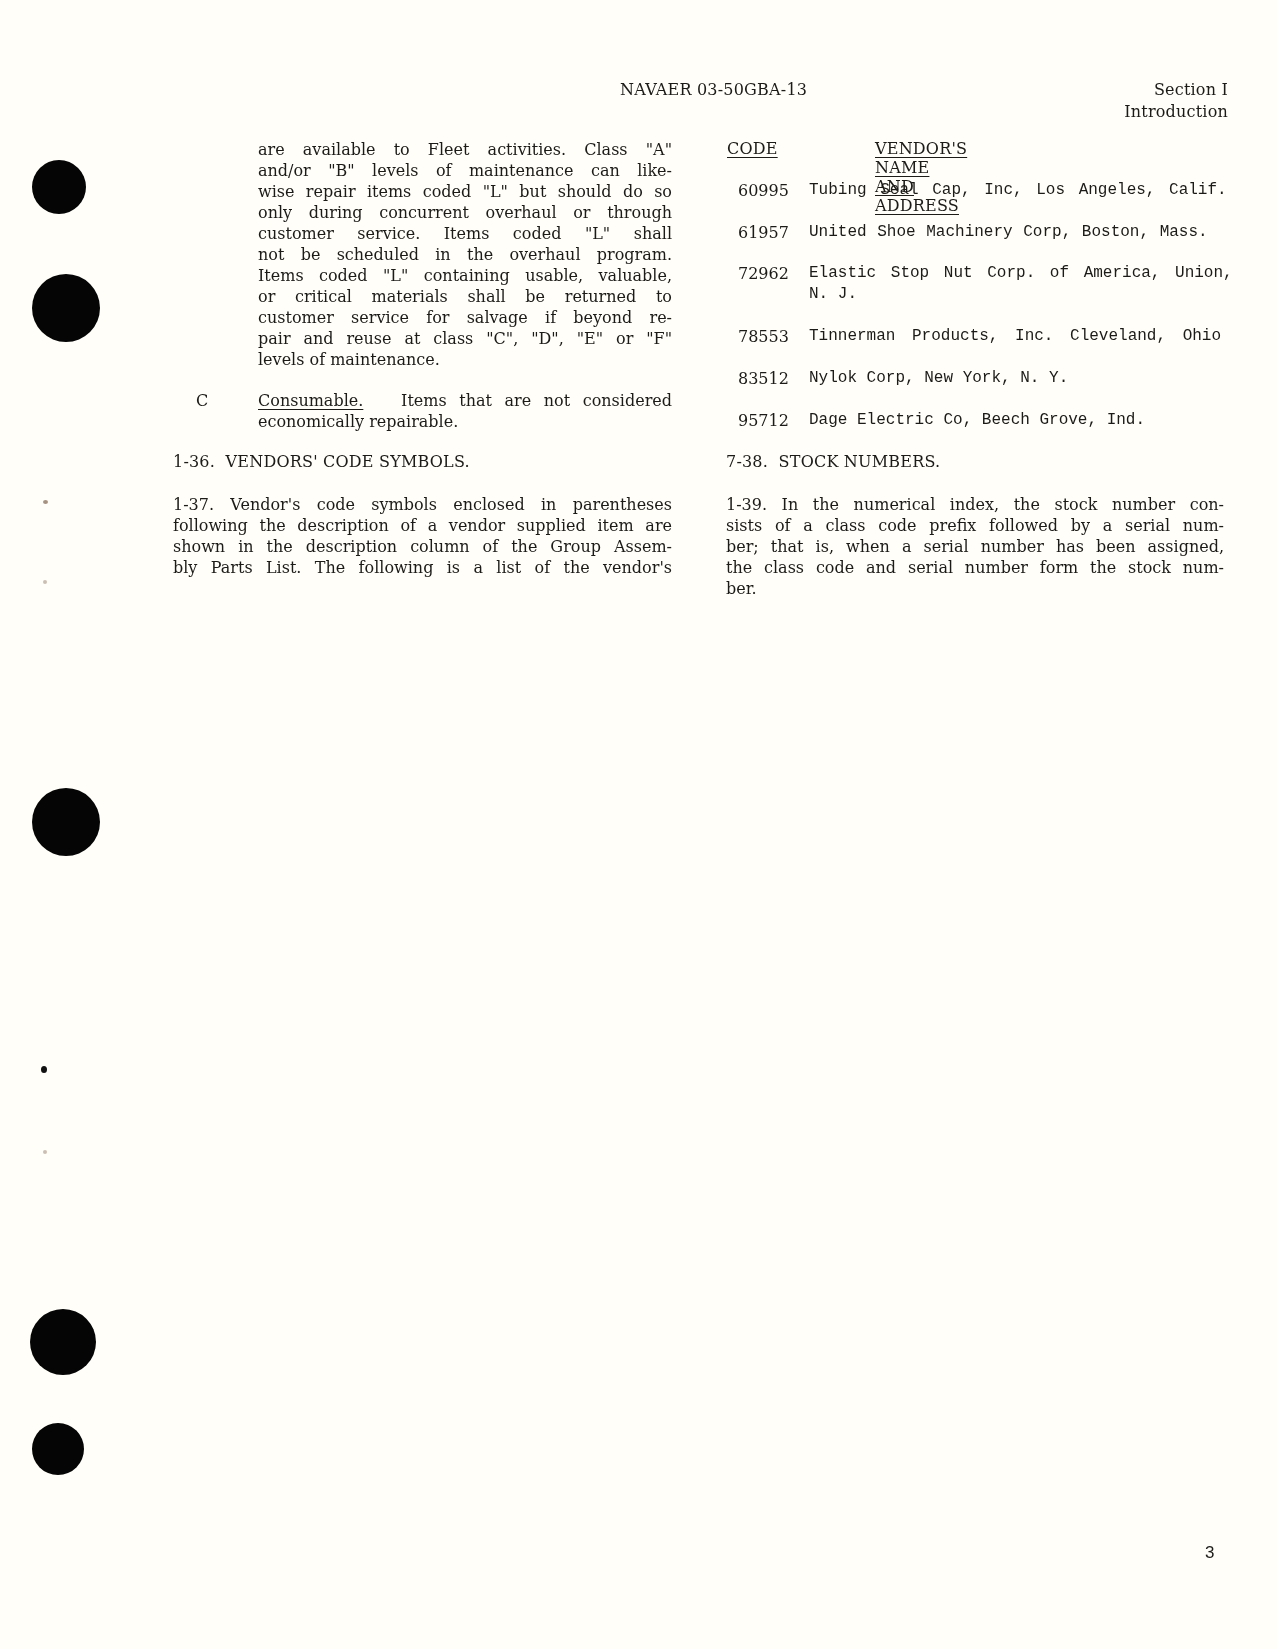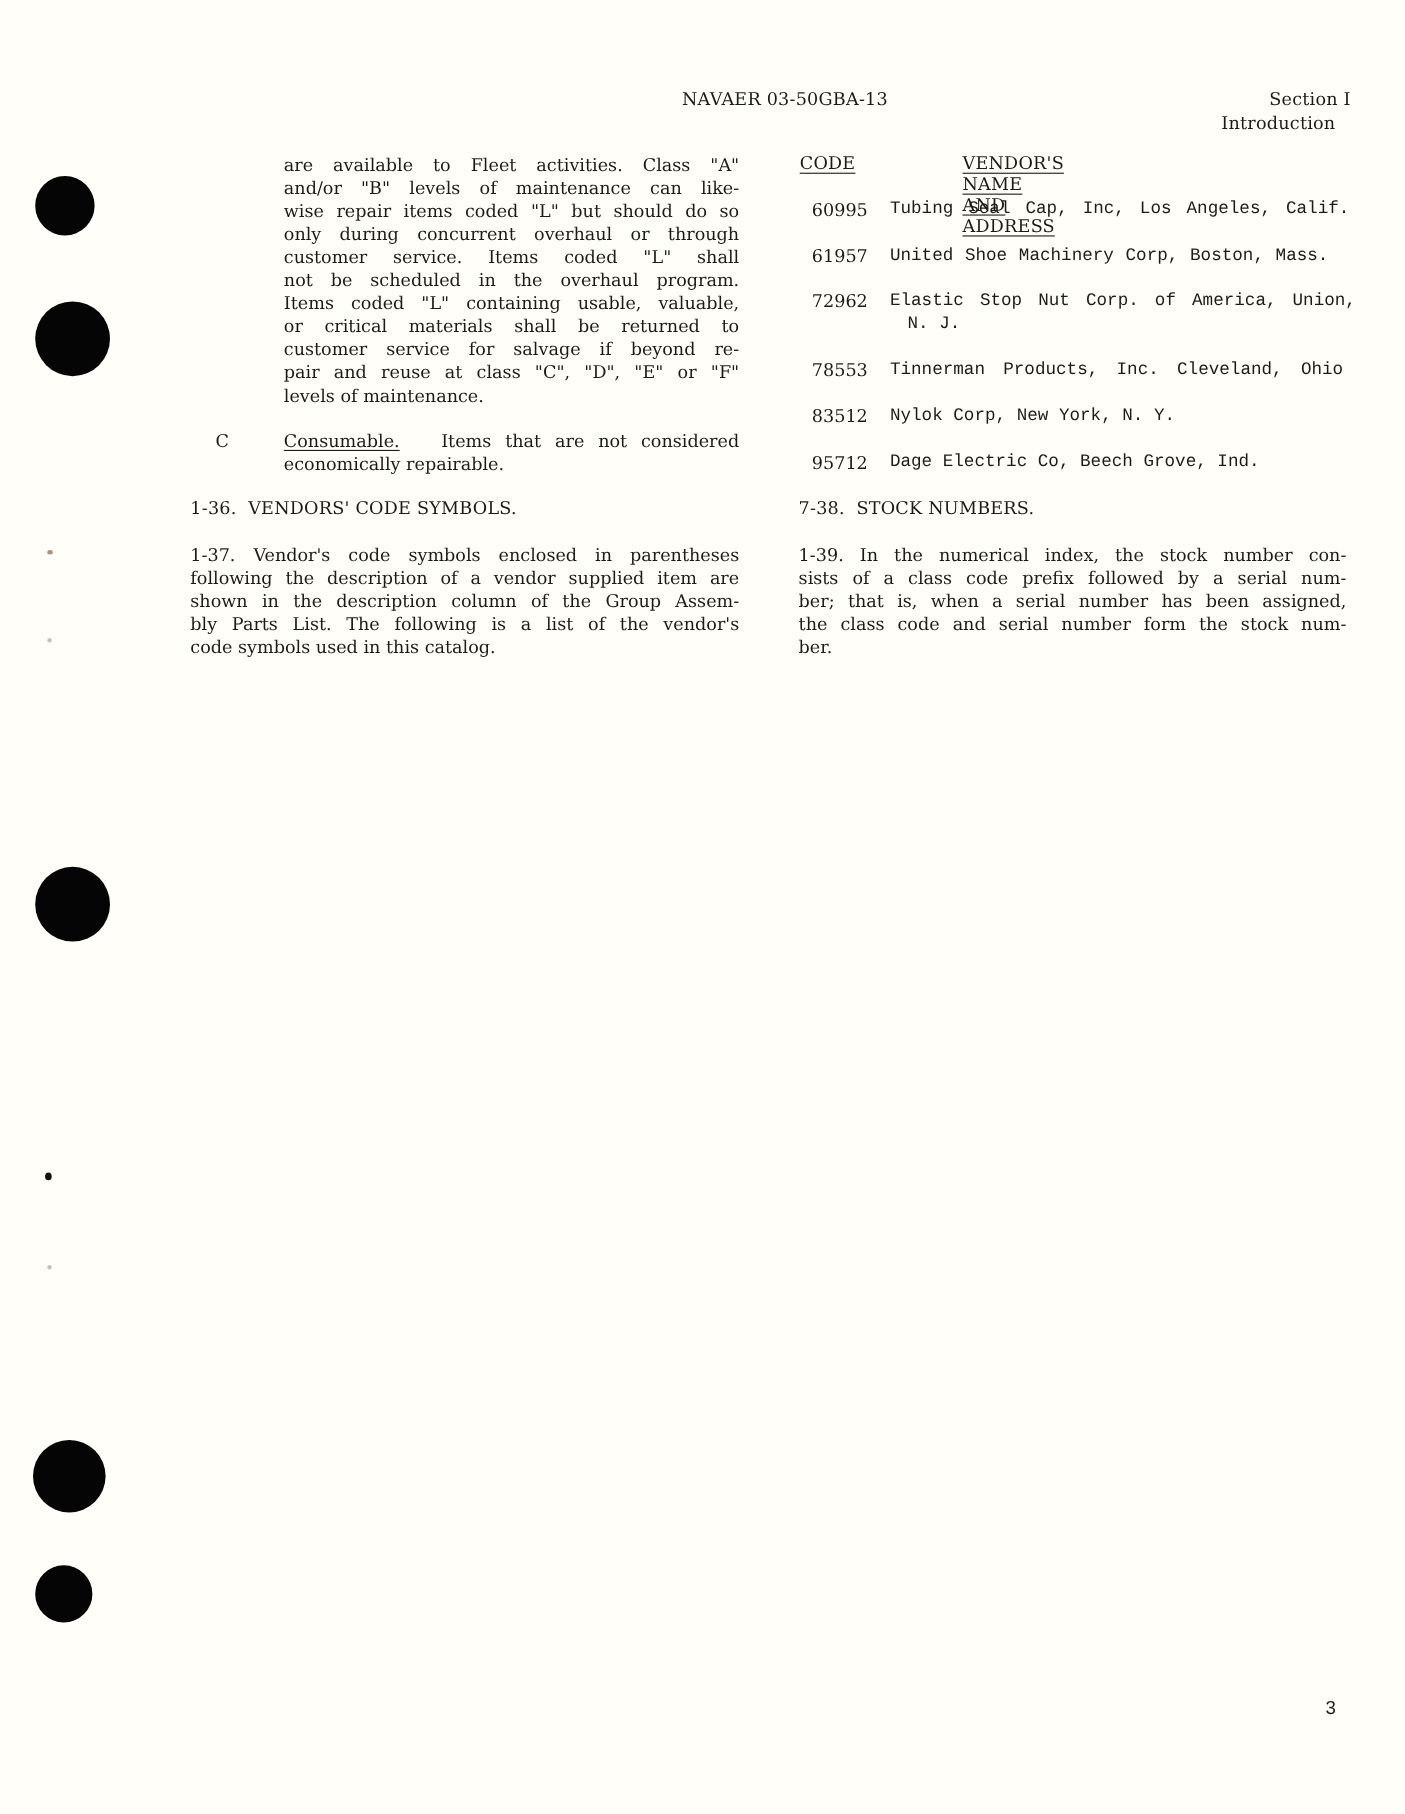--- a/index.html
+++ b/index.html
@@ -29,21 +29,21 @@
 <div class="hole" style="left:32px;top:788px;width:68px;height:68px;"></div>
 <div class="hole" style="left:30px;top:1309px;width:66px;height:66px;"></div>
 <div class="hole" style="left:32px;top:1423px;width:52px;height:52px;"></div>
 <div class="speck" style="left:43px;top:500px;width:5px;height:4px;"></div>
 <div class="speck" style="left:43px;top:580px;width:4px;height:4px;opacity:.35;"></div>
 <div class="speck" style="left:41px;top:1066px;width:6px;height:7px;background:#111;opacity:1;"></div>
 <div class="speck" style="left:43px;top:1150px;width:4px;height:4px;opacity:.35;"></div>
 
 <div class="abs hdr" style="left:620px;top:80px;">NAVAER 03-50GBA-13</div>
 <div class="abs hdr" style="right:49px;top:80px;text-align:right;margin-left:38px;">Section I</div>
-<div class="abs hdr" style="right:63px;top:102px;text-align:right;">Introduction</div>
+<div class="abs hdr" style="right:49px;top:102px;text-align:right;">Introduction</div>
 
 <div class="abs txt" style="left:258px;top:139px;width:414px;">
   <span class="line">are available to Fleet activities.  Class "A"</span>
   <span class="line">and/or "B" levels of maintenance can like-</span>
   <span class="line">wise repair items coded "L" but should do so</span>
   <span class="line">only during concurrent overhaul or through</span>
   <span class="line">customer service.  Items coded "L" shall</span>
   <span class="line">not be scheduled in the overhaul program.</span>
   <span class="line">Items coded "L" containing usable, valuable,</span>
   <span class="line">or critical materials shall be returned to</span>
@@ -58,39 +58,38 @@
   <span class="line last">economically repairable.</span>
 </div>
 
 <div class="abs hdr" style="left:173px;top:452px;white-space:pre;">1-36.  VENDORS' CODE SYMBOLS.</div>
 
 <div class="abs txt" style="left:173px;top:494px;width:499px;">
   <span class="line">1-37.  Vendor's code symbols enclosed in parentheses</span>
   <span class="line">following the description of a vendor supplied item are</span>
   <span class="line">shown in the description column of the Group Assem-</span>
   <span class="line">bly Parts List.  The following is a list of the vendor's</span>
-  <span class="line last">code symbols used in this catalog.</span>
 </div>
 
 <div class="abs" style="left:0;top:0;">
   <div class="abs hdr u" style="left:727px;top:139px;">CODE</div>
   <div class="abs hdr u" style="left:875px;top:139px;">VENDOR'S NAME AND ADDRESS</div>
 
   <div class="vrow" style="top:181px;">
     <span class="vcode">60995</span>
     <span class="vname" style="word-spacing:4px;">Tubing Seal Cap, Inc, Los Angeles, Calif.</span>
   </div>
   <div class="vrow" style="top:223px;">
     <span class="vcode">61957</span>
     <span class="vname" style="word-spacing:1px;">United Shoe Machinery Corp, Boston, Mass.</span>
   </div>
   <div class="vrow" style="top:264px;">
     <span class="vcode">72962</span>
     <span class="vname" style="word-spacing:5px;">Elastic Stop Nut Corp. of America, Union,</span>
-    <span class="vname" style="top:21px;margin-left:16px;">N. J.</span>
+    <span class="vname" style="top:21px;">N. J.</span>
   </div>
   <div class="vrow" style="top:327px;">
     <span class="vcode">78553</span>
     <span class="vname" style="word-spacing:7px;">Tinnerman Products, Inc. Cleveland, Ohio</span>
   </div>
   <div class="vrow" style="top:369px;">
     <span class="vcode">83512</span>
     <span class="vname">Nylok Corp, New York, N. Y.</span>
   </div>
   <div class="vrow" style="top:411px;">

